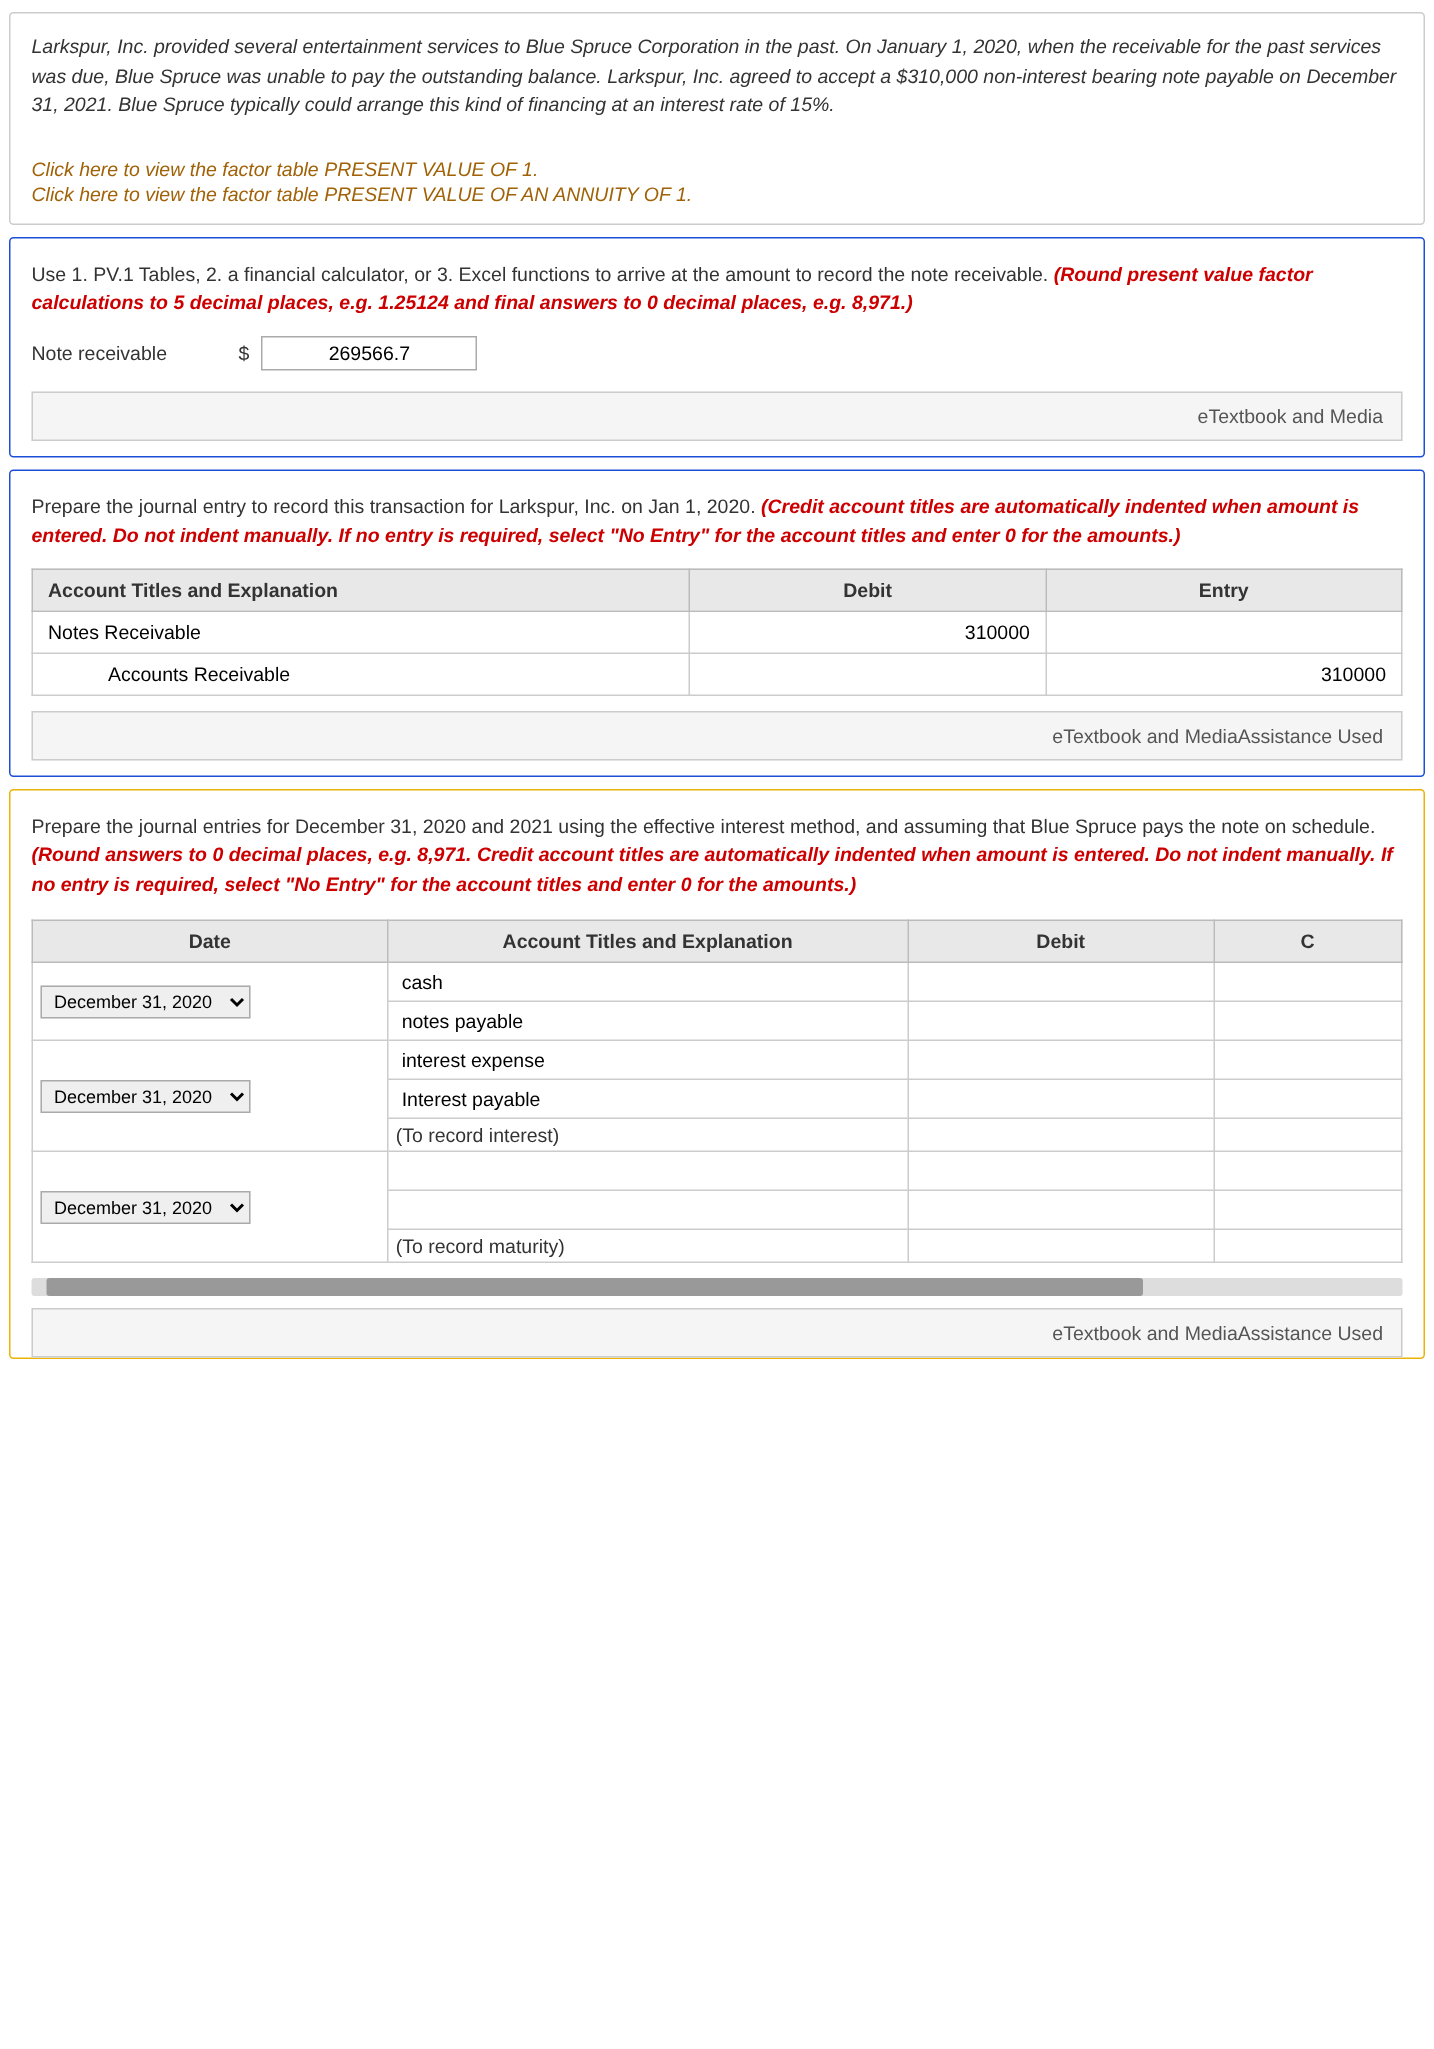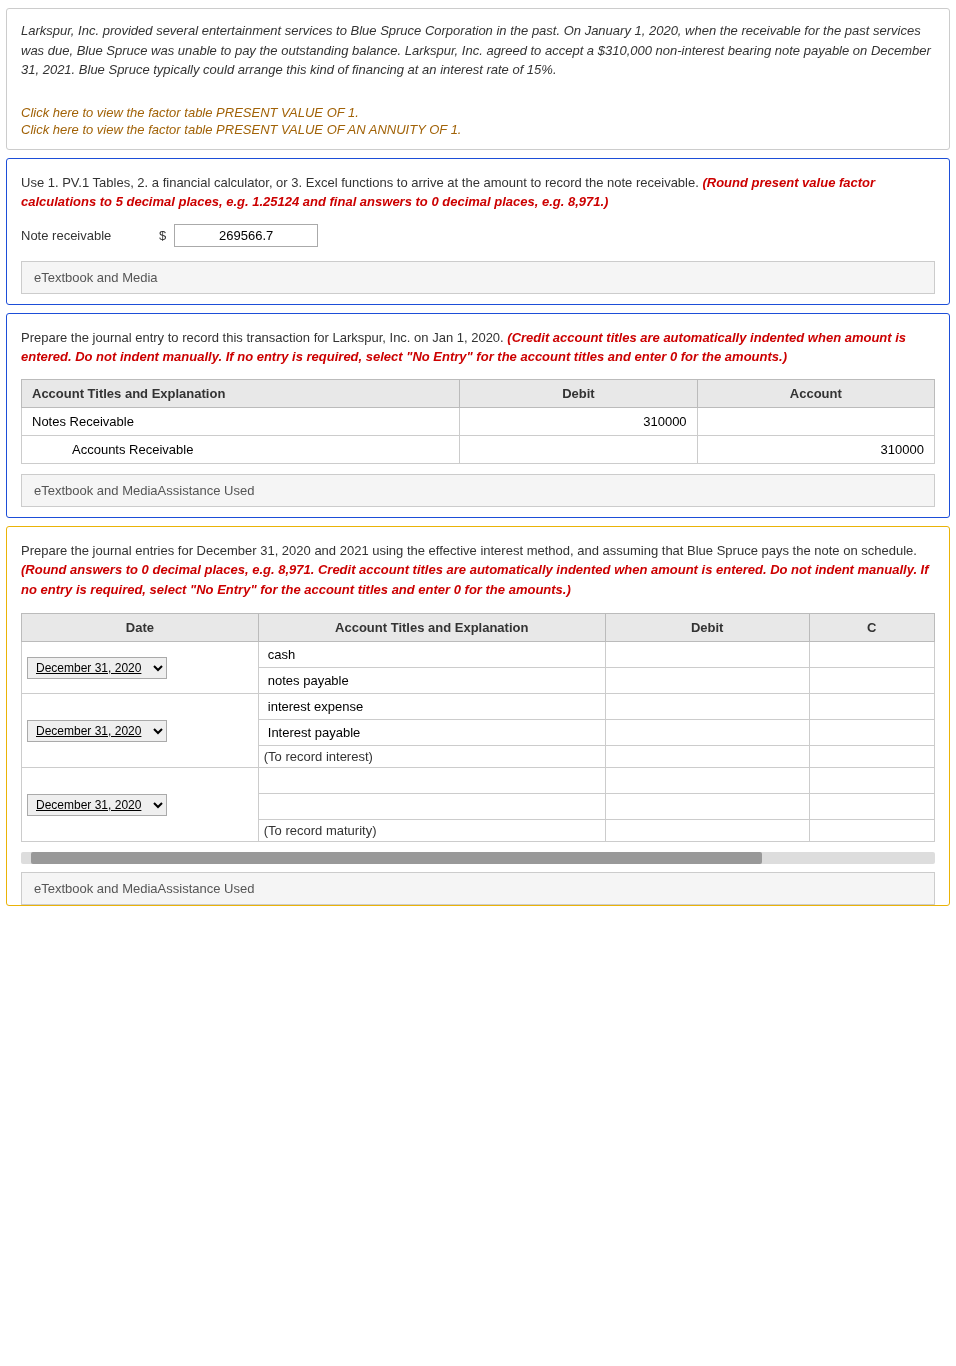--- a/index.html
+++ b/index.html
@@ -63,21 +63,21 @@
       text-align: center;
     }
 
     .etextbook-bar {
       background: #f5f5f5;
       border: 1px solid #ccc;
       padding: 8px 12px;
       font-size: 13px;
       color: #555;
       display: flex;
-      justify-content: flex-start;
+      justify-content: flex-end;
       align-items: center;
       margin-top: 8px;
     }
 
     
     .journal-table {
       width: 100%;
       border-collapse: collapse;
       margin-bottom: 10px;
     }
@@ -154,21 +154,20 @@
       border: 1px solid #ccc;
       padding: 3px 5px;
       vertical-align: middle;
     }
 
     .journal-table2 select {
       border: 1px solid #aaa;
       font-size: 12px;
       padding: 2px 4px;
       width: 140px;
-      text-decoration: underline;
     }
 
     .journal-table2 input[type="text"] {
       border: none;
       width: 100%;
       font-size: 13px;
       padding: 2px 4px;
       outline: none;
       background: transparent;
     }
@@ -260,21 +259,21 @@
   <p class="instruction-text">
     <span>Prepare the journal entry to record this transaction for Larkspur, Inc. on Jan 1, 2020.</span>
     <span class="red-bold-italic">(Credit account titles are automatically indented when amount is entered. Do not indent manually. If no entry is required, select "No Entry" for the account titles and enter 0 for the amounts.)</span>
   </p>
 
   <table class="journal-table">
     <thead>
       <tr>
         <th class="account-title-cell">Account Titles and Explanation</th>
         <th class="debit-cell center">Debit</th>
-        <th class="credit-cell center">Account</th>
+        <th class="credit-cell center">Entry</th>
       </tr>
     </thead>
     <tbody>
       <tr>
         <td class="account-title-cell">
           <input type="text" value="Notes Receivable" style="">
         </td>
         <td class="debit-cell">
           <input type="text" value="310000" style="text-align: right;">
         </td>

